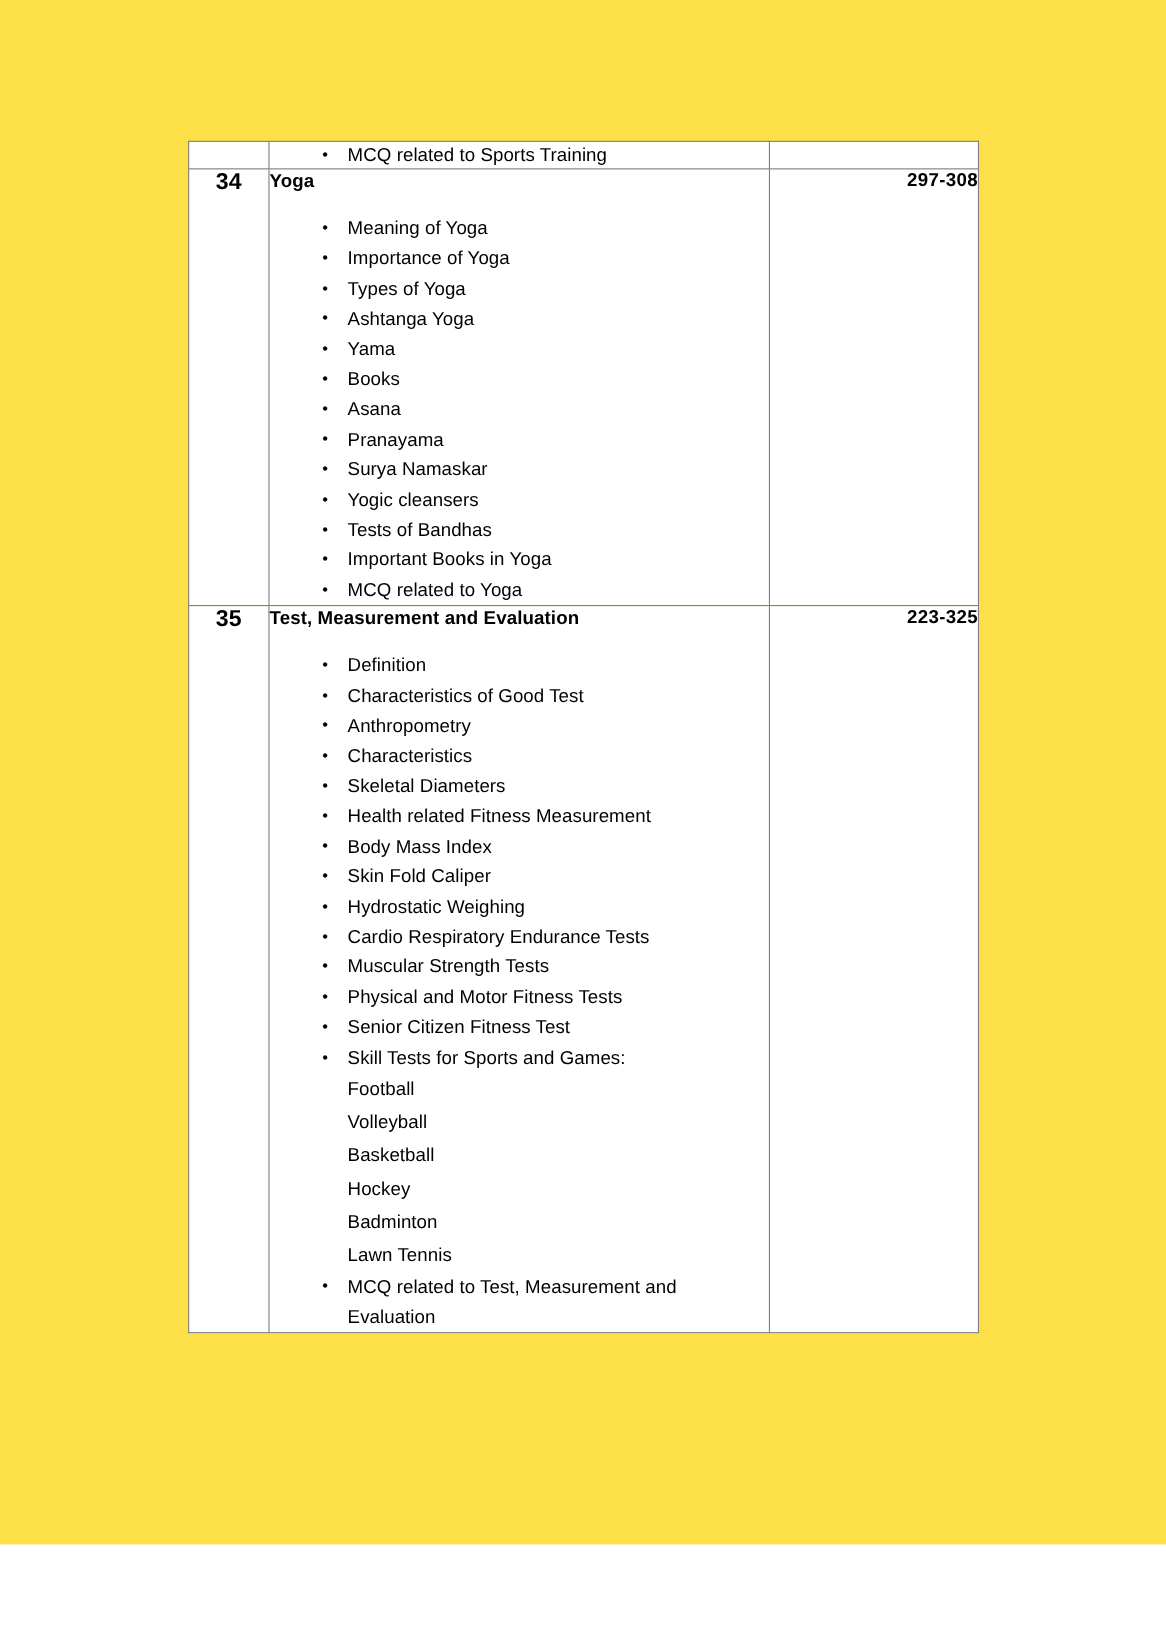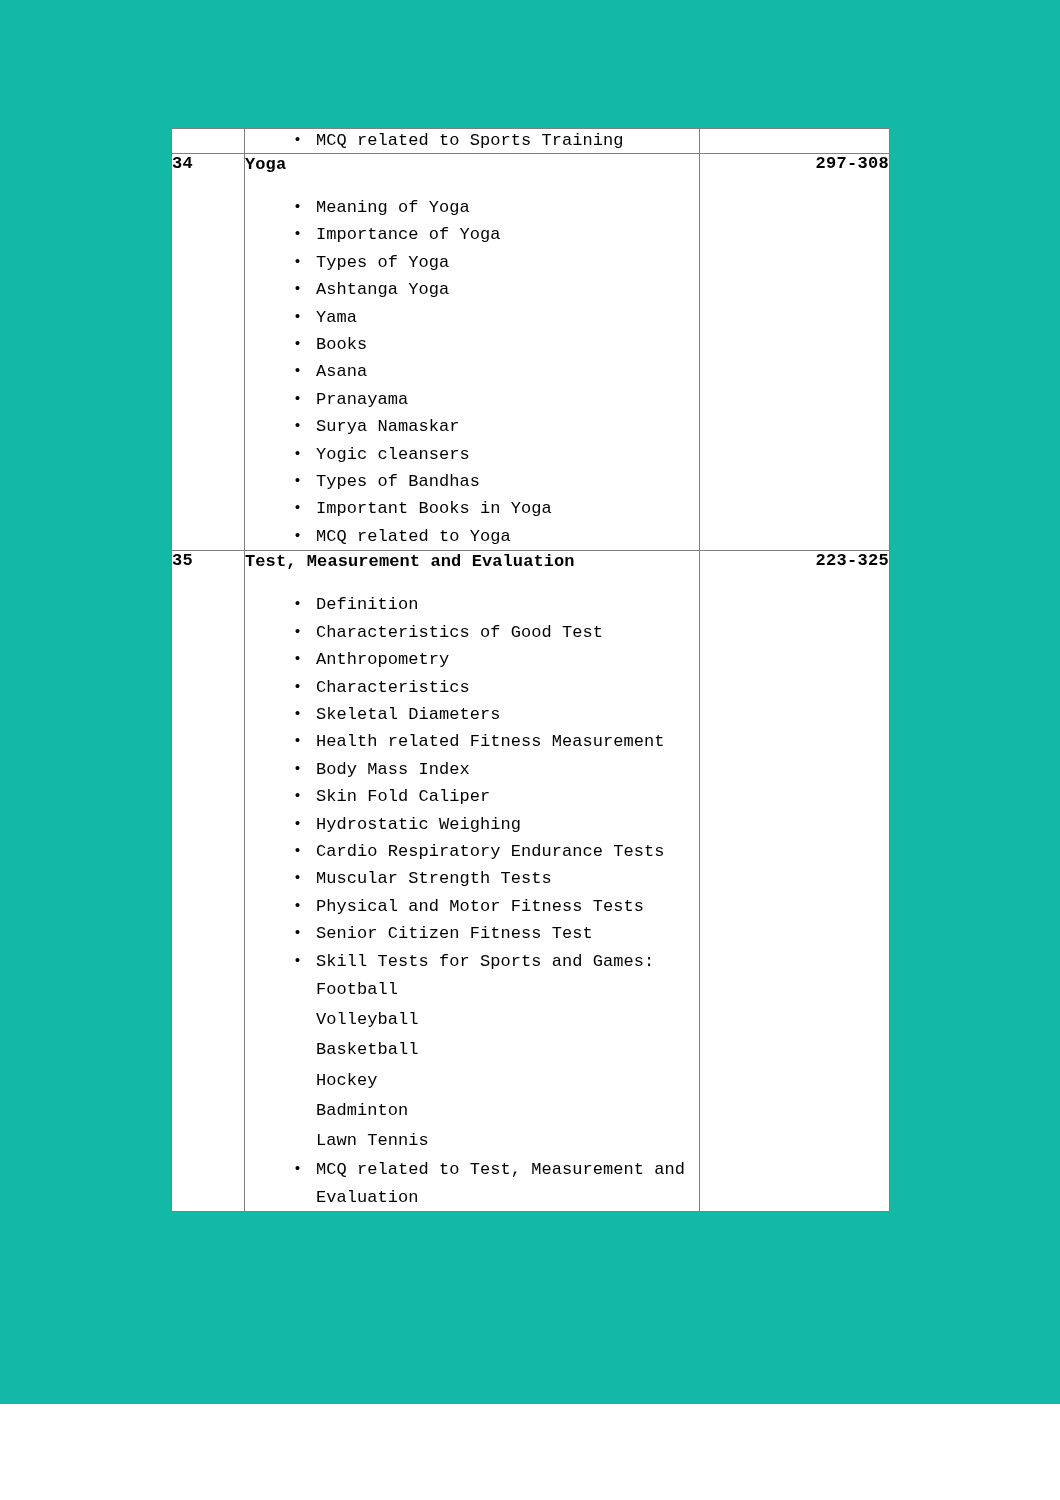--- a/index.html
+++ b/index.html
@@ -12,22 +12,21 @@
     background: #ffffff;
     font-family: "Liberation Sans", sans-serif;
     color: #000000;
     -webkit-font-smoothing: antialiased;
   }
 
   .page {
     position: relative;
     width: 1060px;
     height: 1404px;
-    background: #14b8a6;
-    font-family: Liberation Mono, monospace;
+    background: #fde047;
   }
 
   .syllabus-table {
     position: absolute;
     left: 171px;
     top: 128px;
     width: 718px;
     border-collapse: collapse;
     table-layout: fixed;
   }
@@ -38,22 +37,23 @@
     padding: 0;
     background: #ffffff;
   }
 
   col.c-num   { width: 73px; }
   col.c-topic { width: 455px; }
   col.c-pages { width: 190px; }
 
   
   .num-cell {
+    text-align: center;
     font-weight: bold;
-    font-size: 17px;
+    font-size: 21px;
     padding-top: 8px;
     letter-spacing: 0.2px;
   }
 
   
   .topic-cell {
     padding: 7px 6px 8px 7px;
   }
 
   .topic-heading {
@@ -139,21 +139,21 @@
               <li class="bullet-item">Meaning of Yoga</li>
               <li class="bullet-item">Importance of Yoga</li>
               <li class="bullet-item">Types of Yoga</li>
               <li class="bullet-item">Ashtanga Yoga</li>
               <li class="bullet-item">Yama</li>
               <li class="bullet-item">Books</li>
               <li class="bullet-item">Asana</li>
               <li class="bullet-item">Pranayama</li>
               <li class="bullet-item">Surya Namaskar</li>
               <li class="bullet-item">Yogic cleansers</li>
-              <li class="bullet-item">Types of Bandhas</li>
+              <li class="bullet-item">Tests of Bandhas</li>
               <li class="bullet-item">Important Books in Yoga</li>
               <li class="bullet-item">MCQ related to Yoga</li>
             </ul>
           </td>
           <td class="pages-cell">297-308</td>
         </tr>
         <tr>
           <td class="num-cell">35</td>
           <td class="topic-cell">
             <div class="topic-heading">Test, Measurement and Evaluation</div>

